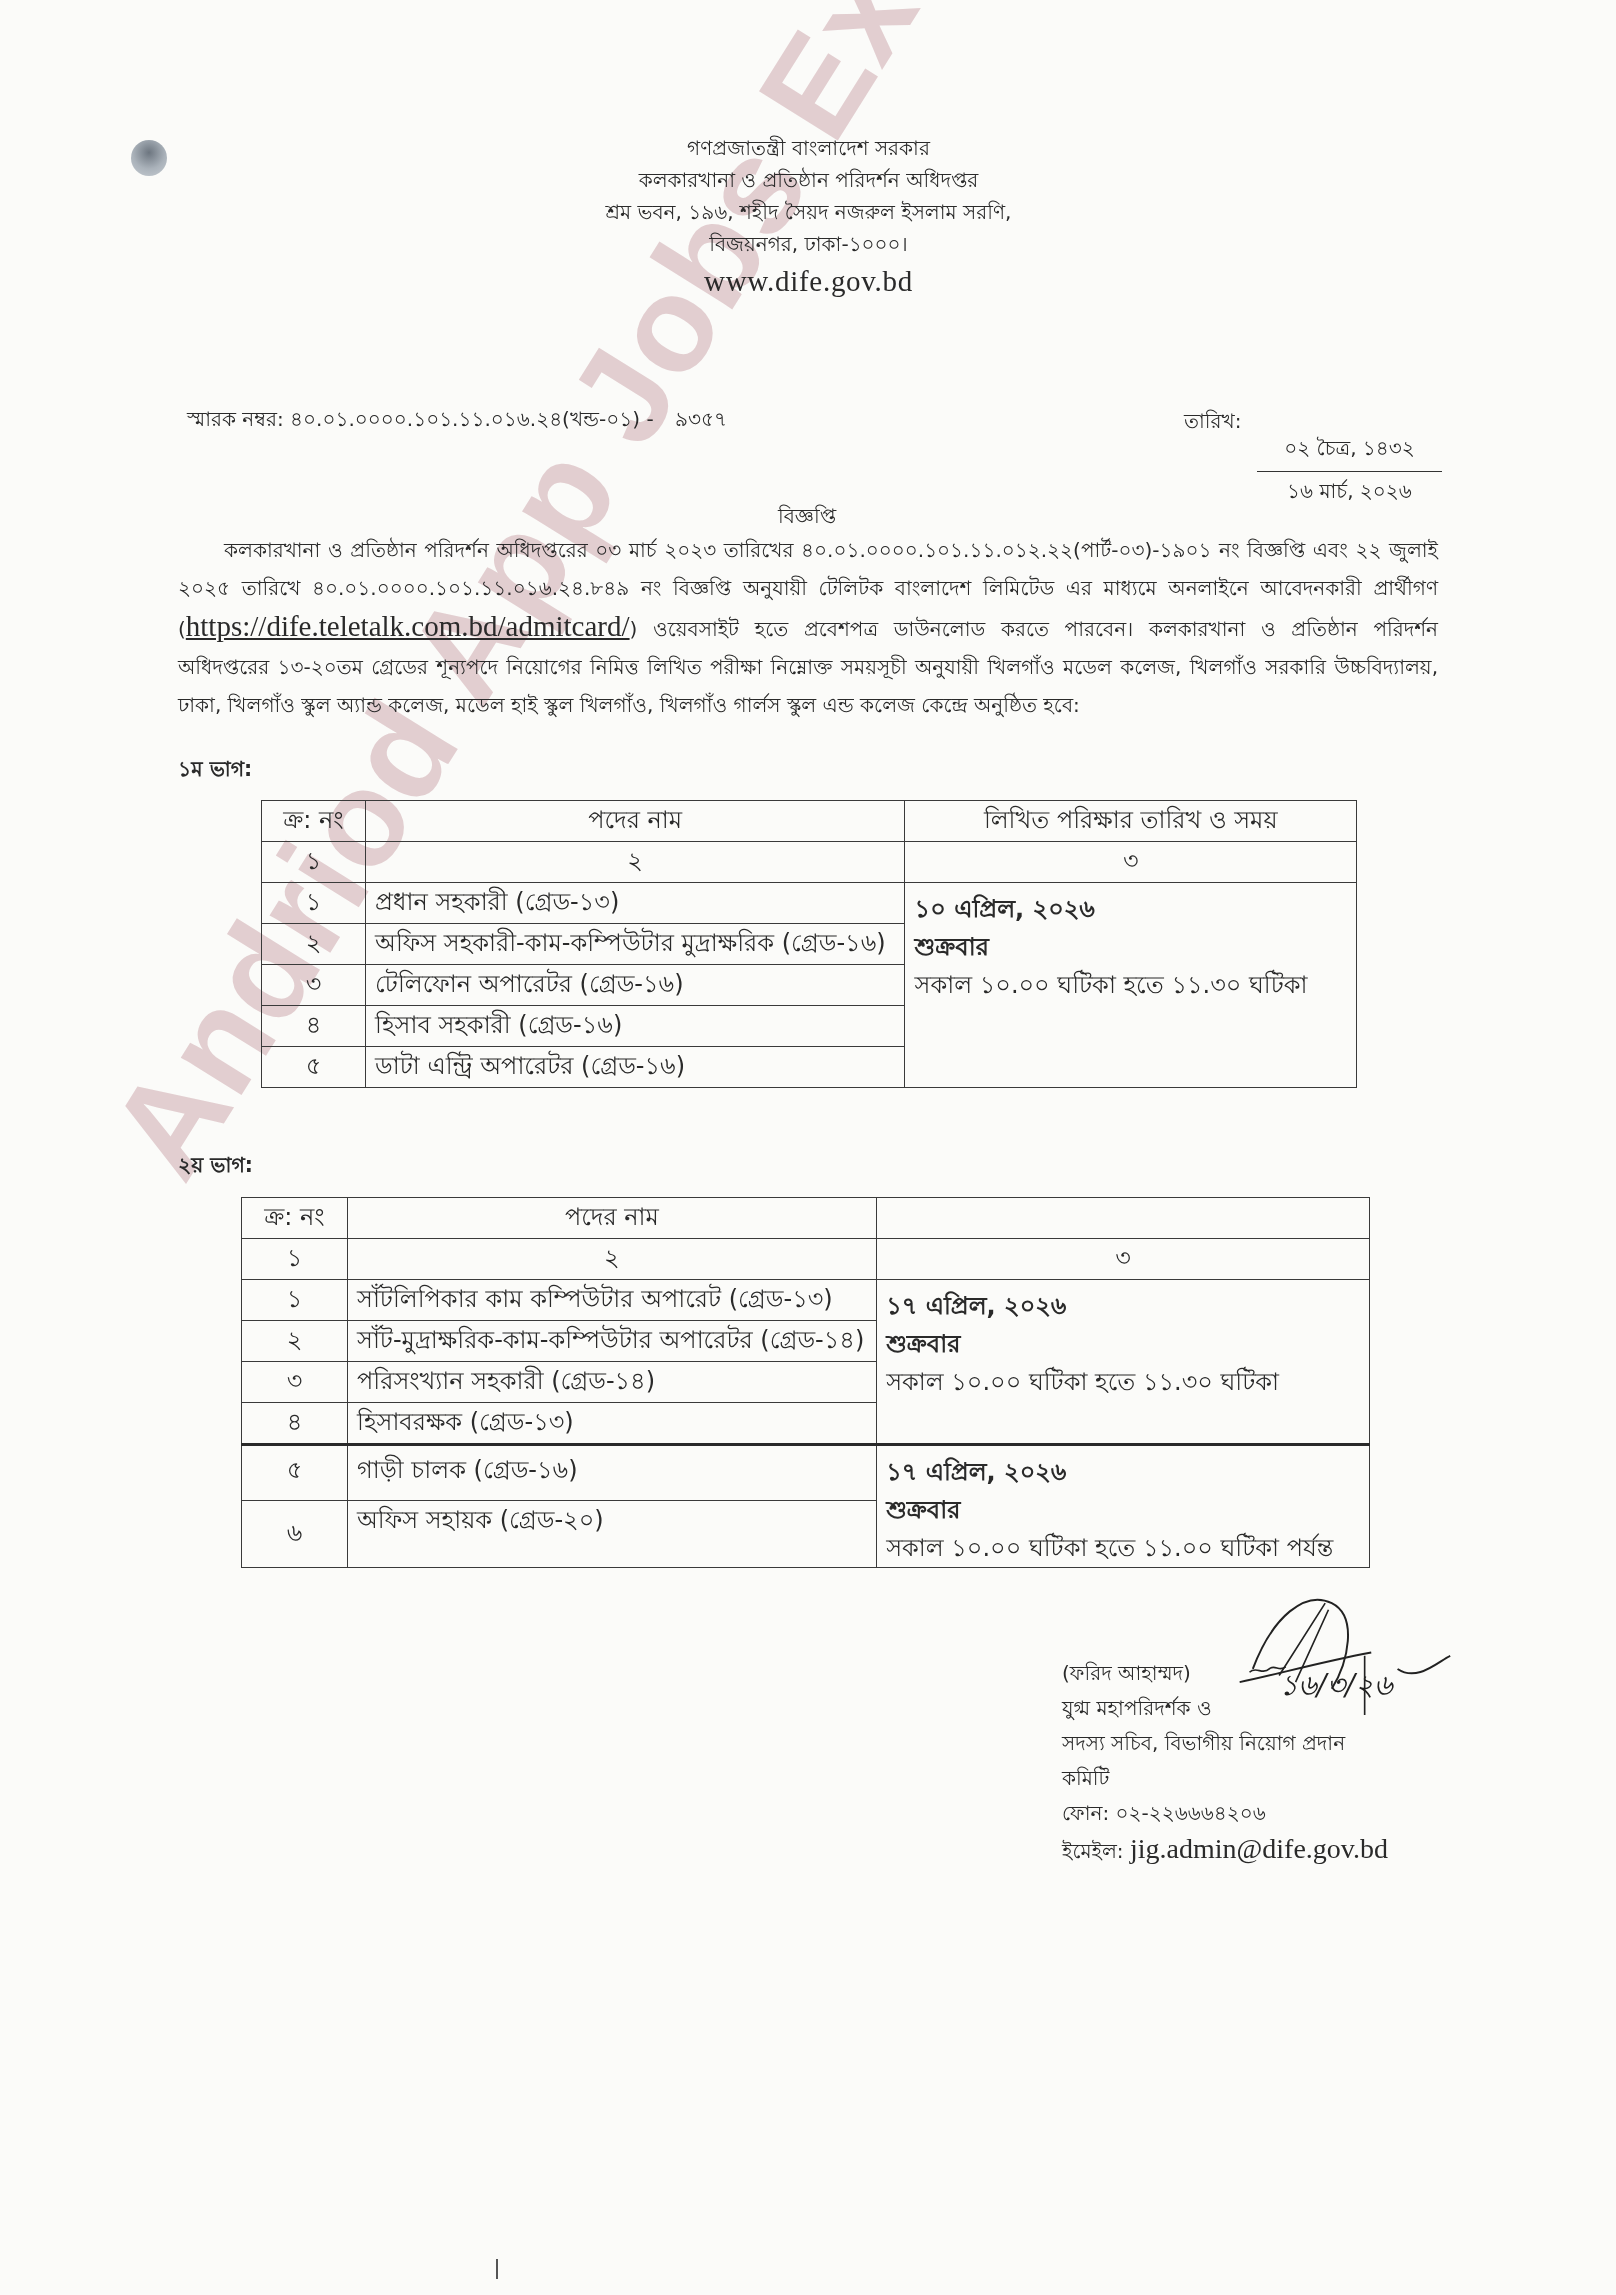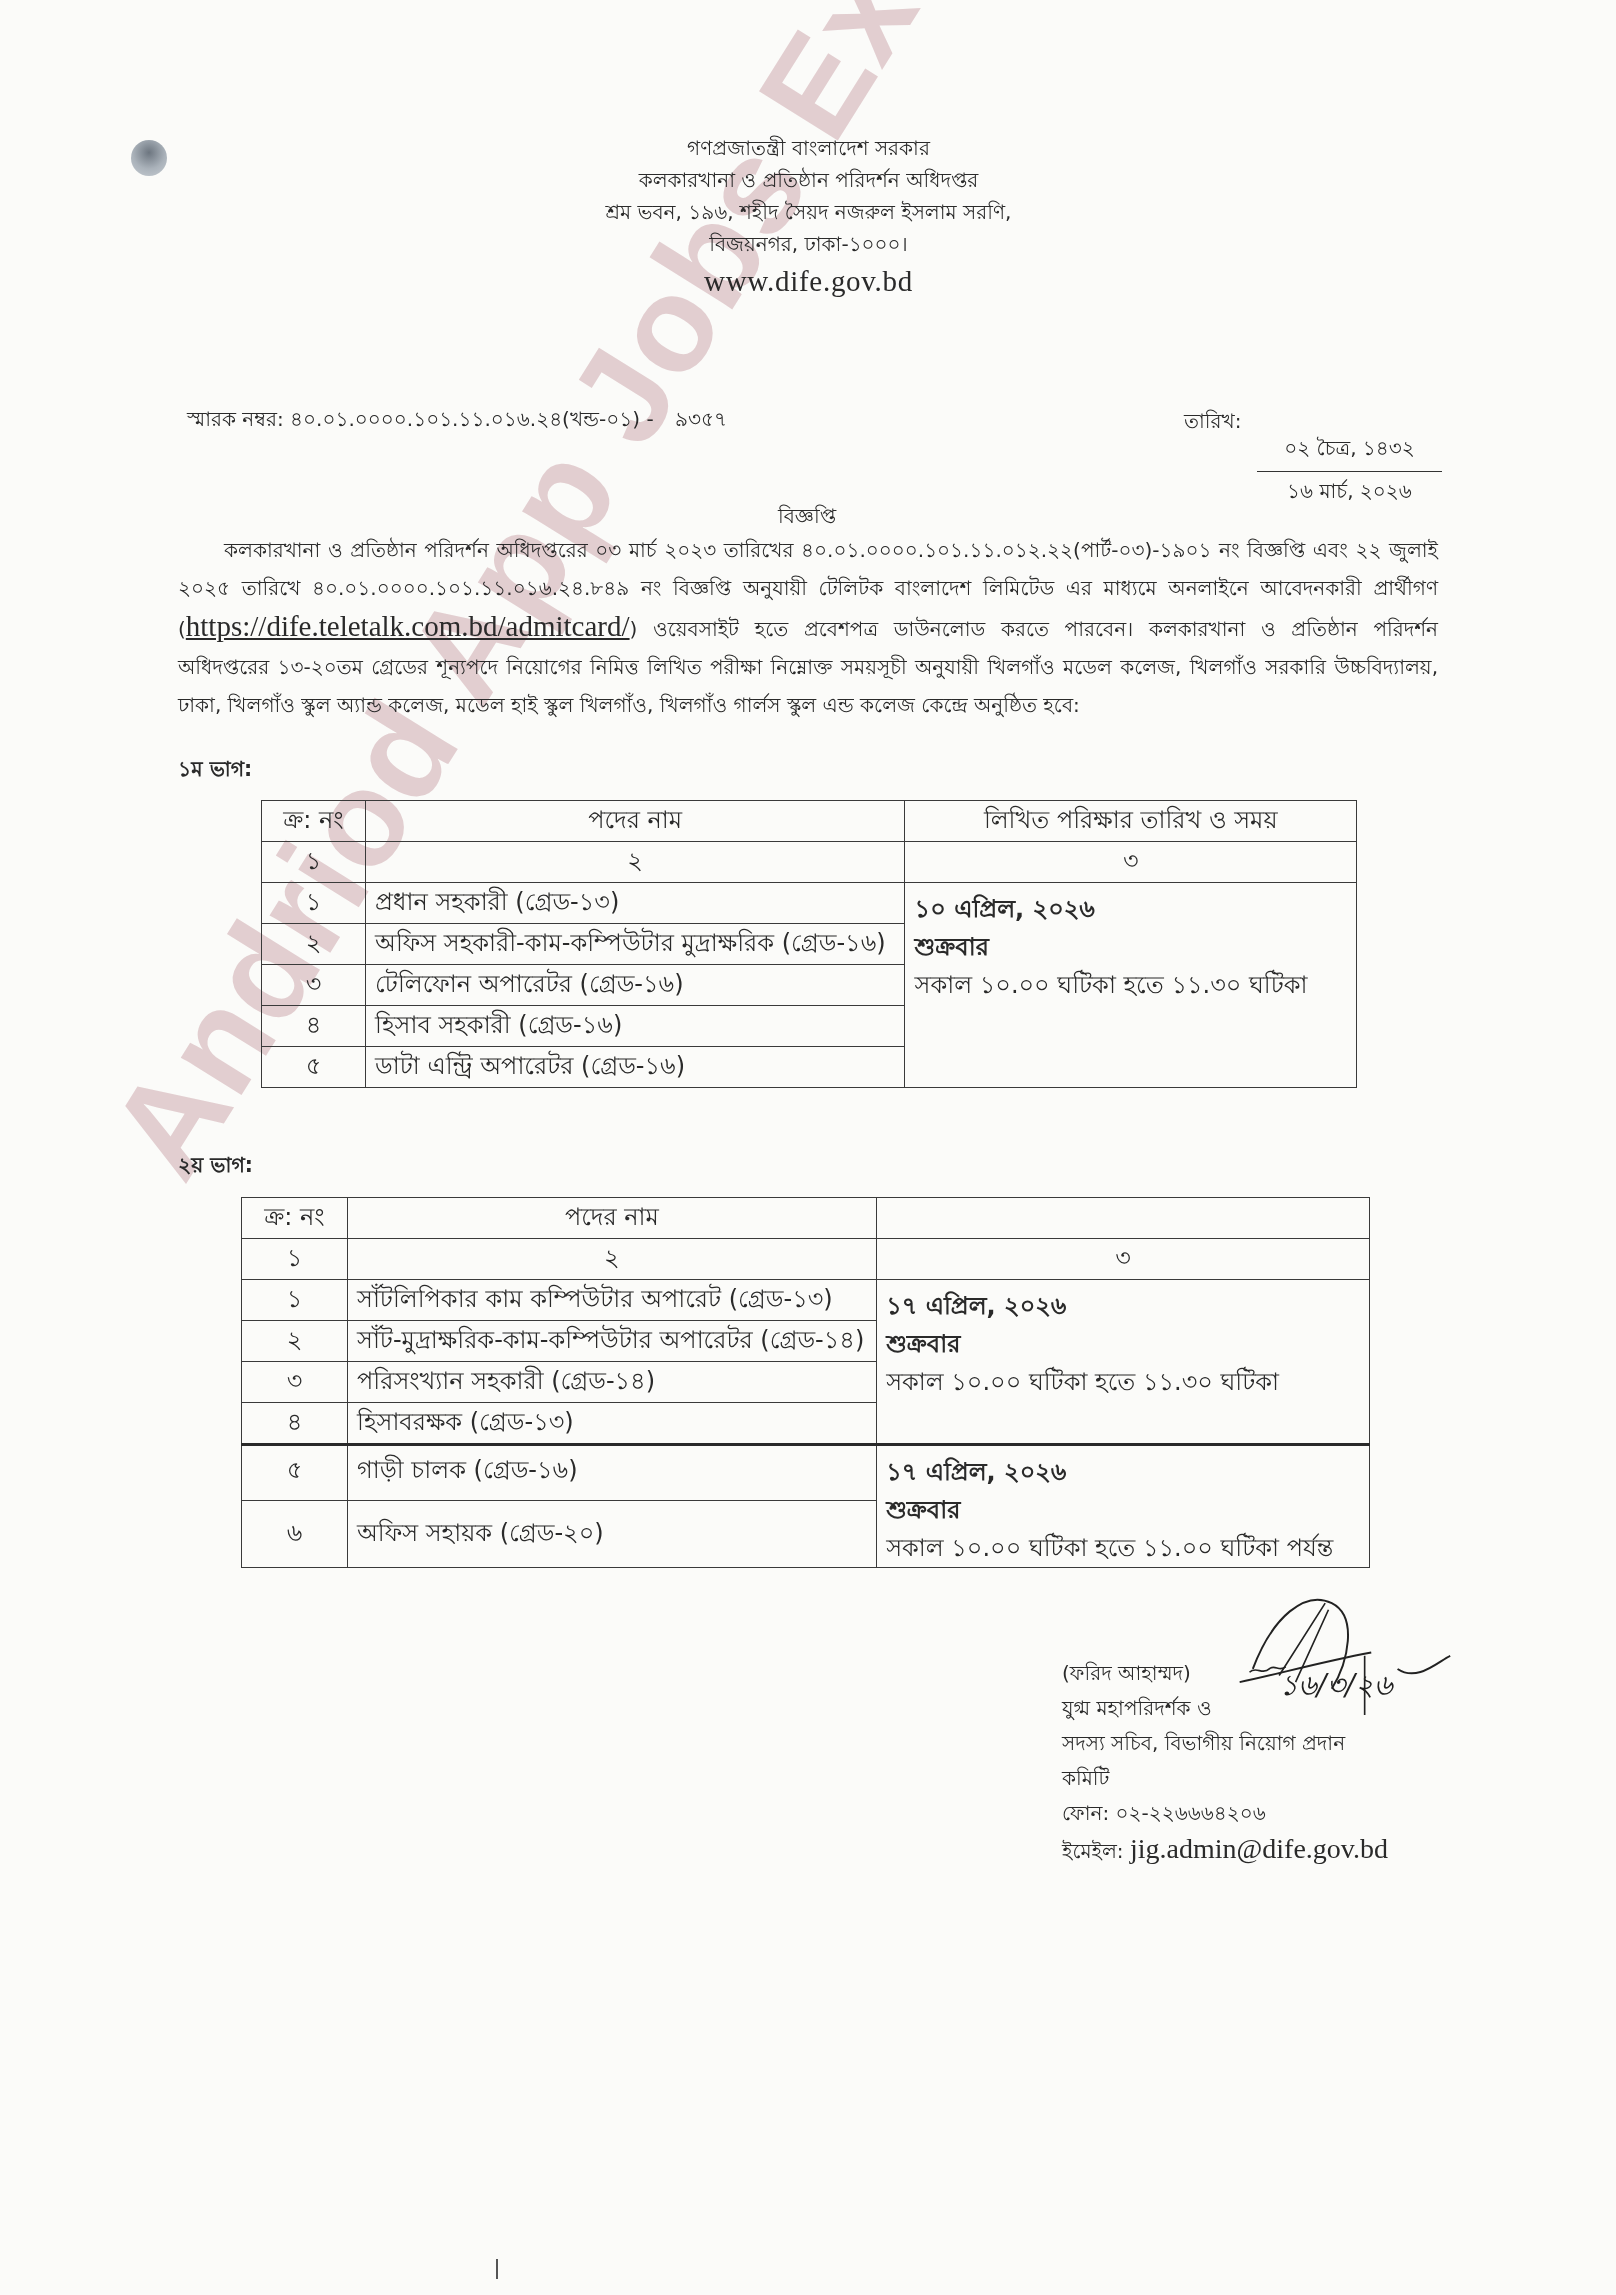--- a/index.html
+++ b/index.html
@@ -163,21 +163,21 @@
     <td class="num" style="vertical-align:top; padding-top:5.3px;">৫</td>
     <td style="vertical-align:top; padding-top:5.3px;">গাড়ী চালক (গ্রেড-১৬)</td>
     <td class="sched" rowspan="2">
       <div class="d">১৭ এপ্রিল, ২০২৬</div>
       <div class="w">শুক্রবার</div>
       <div>সকাল ১০.০০ ঘটিকা হতে ১১.০০ ঘটিকা পর্যন্ত</div>
     </td>
   </tr>
   <tr style="height:65px">
     <td class="num" style="vertical-align:top; padding-top:13px;">৬</td>
-    <td style="vertical-align:top; padding-top:13px;">অফিস সহায়ক (গ্রেড-২০)</td>
+    <td style="vertical-align:top; ">অফিস সহায়ক (গ্রেড-২০)</td>
   </tr>
 </tbody>
   </table>
 
 <svg class="signature" viewBox="0 0 360 190">
   <path d="M30 120 C 60 40, 110 0, 150 20 C 190 40, 175 110, 150 150" stroke="#222" stroke-width="3" fill="none"></path>
   <path d="M70 130 L 140 20 M 95 140 L 145 30" stroke="#222" stroke-width="2.5" fill="none"></path>
   <path d="M10 140 C 60 130, 130 110, 210 95" stroke="#222" stroke-width="3" fill="none"></path>
   <path d="M25 125 c 10 -10, 20 5, 30 -5 c 8 -8, 15 5, 25 -3" stroke="#222" stroke-width="2.5" fill="none"></path>
   <text x="70" y="160" font-family="DejaVu Serif, serif" font-size="44" font-style="italic" fill="#222">১৬/৩/২৬</text>

